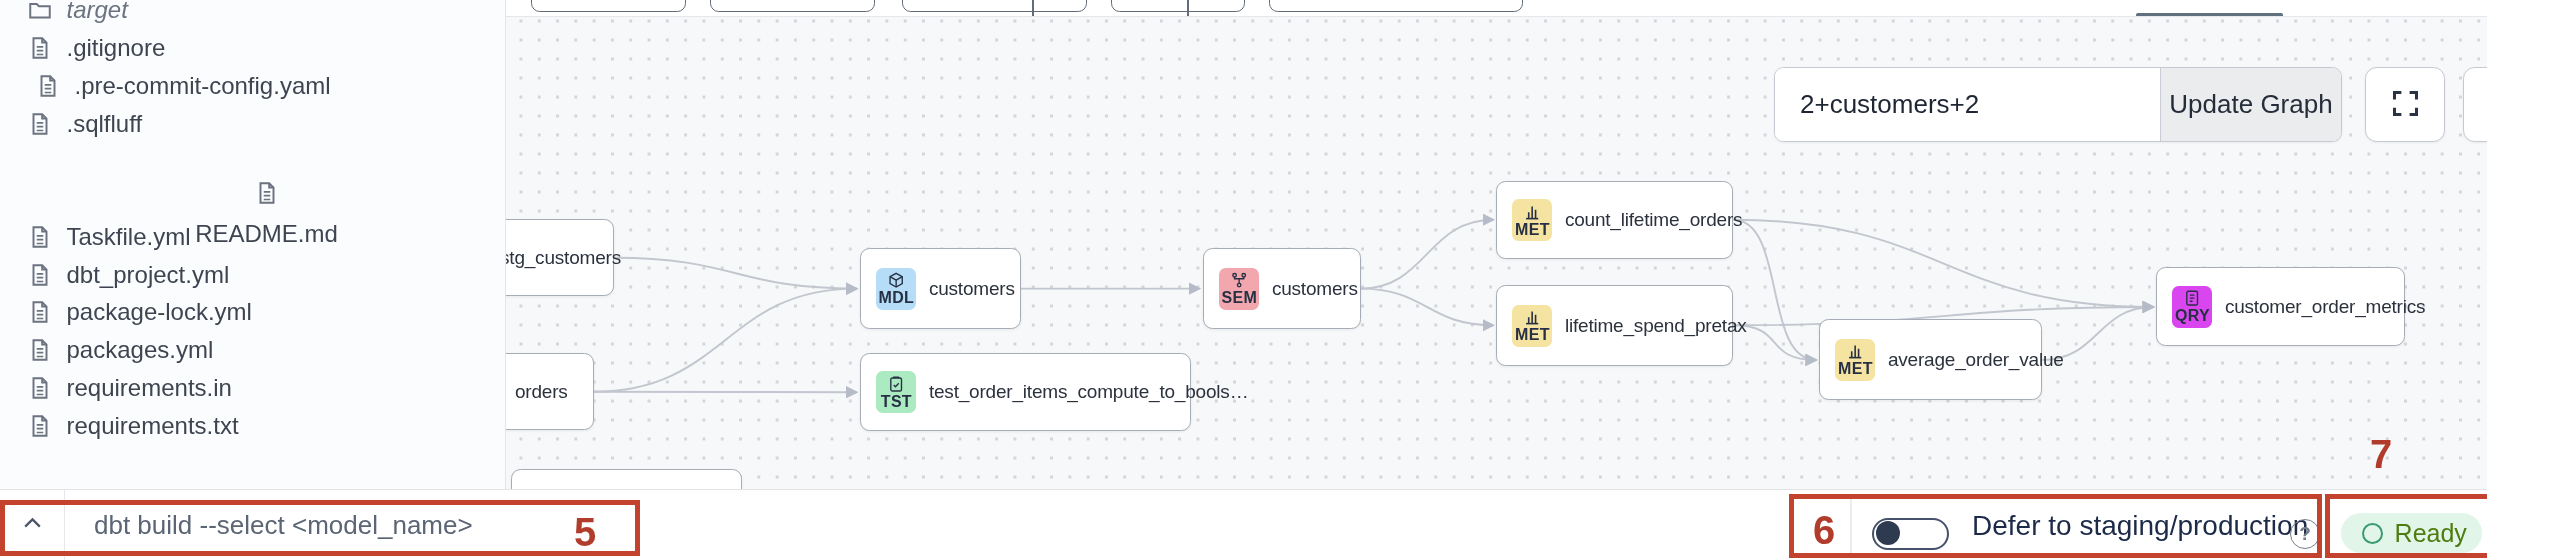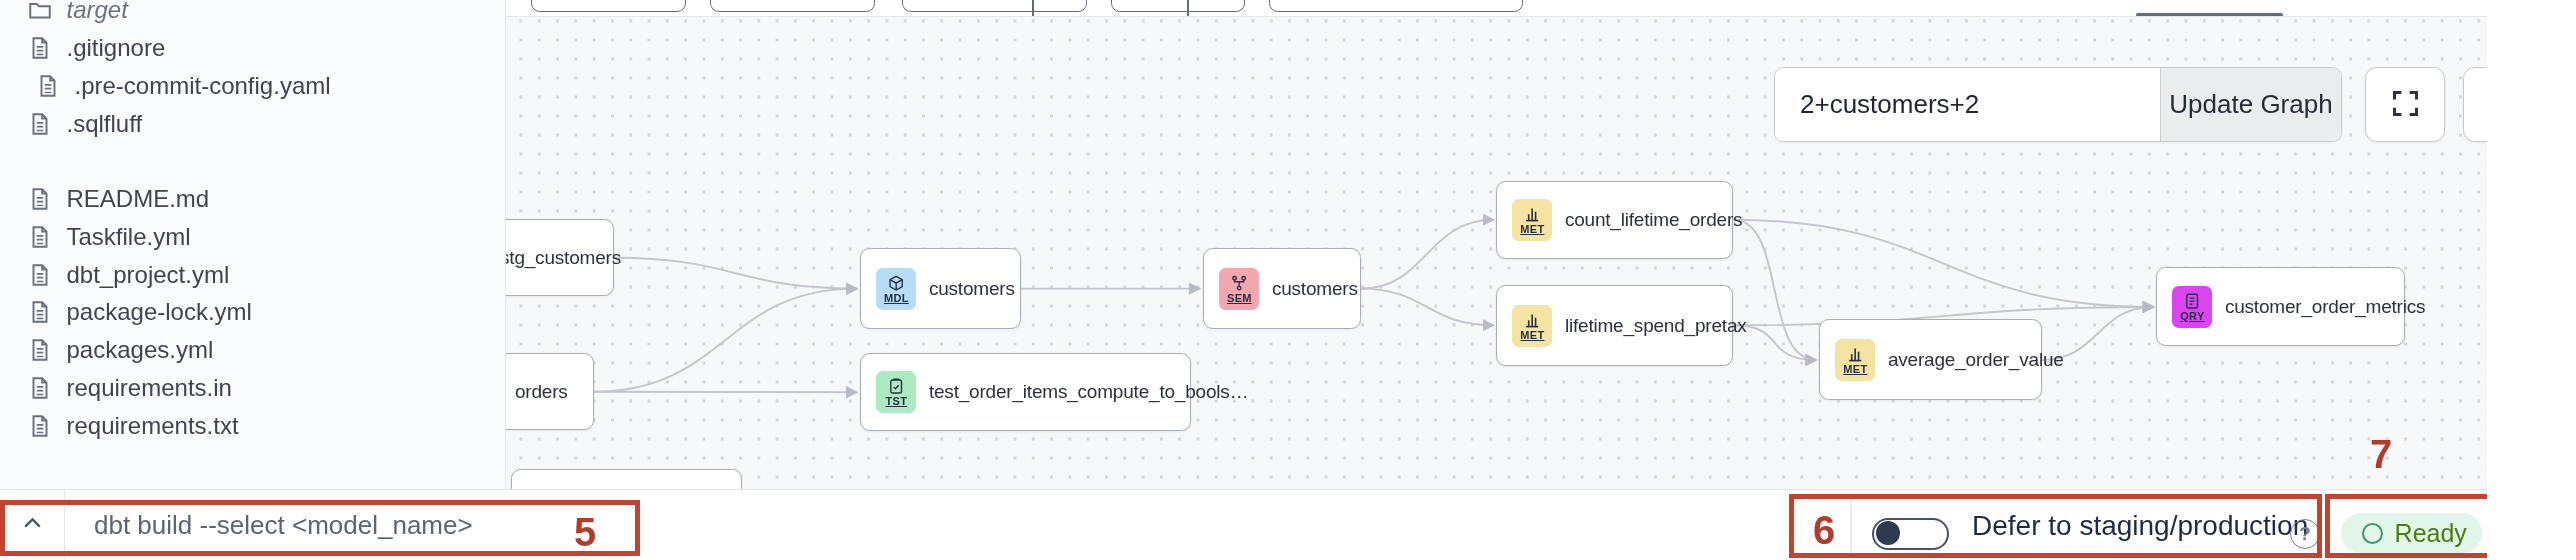--- a/index.html
+++ b/index.html
@@ -28,21 +28,21 @@
     background-size:18.3px 19px; background-position:5.8px 13.5px; }
   #edges { position:absolute; left:0; top:0; width:2070px; height:472px; }
 
   .node { position:absolute; background:#fff; border:1.9px solid #a6adb7; border-radius:9.6px;
     display:flex; align-items:center; padding-left:15.4px; gap:12.5px;
     box-shadow:0 1px 2.9px rgba(20,24,34,.07); cursor:pointer; }
   .node .nlabel { font-size:19px; color:#2b313d; white-space:nowrap; letter-spacing:-0.2px;text-align:right; }
   .badge { width:40px; height:42px; border-radius:6.7px; display:flex; flex-direction:column; align-items:center; justify-content:center; gap:1px; flex:0 0 auto; }
   .badge .bicon { width:18.3px; height:18.3px; color:#273043; }
   .badge .bicon svg { width:100%; height:100%; display:block; }
-  .badge .bcode { font-size:11px; font-weight:700; color:#273043; letter-spacing:0.3px; line-height:1;text-decoration:underline; }
+  .badge .bcode { font-size:16px; font-weight:700; color:#273043; letter-spacing:0.3px; line-height:1; }
 
   
   #graph-controls { position:absolute; left:1268px; top:50px; height:75px; display:flex; align-items:stretch; }
   #selector-group { display:flex; width:568px; height:75px; border:1.9px solid #c6c9d1; border-radius:9.6px; overflow:hidden; background:#fff; box-shadow:0 1px 2.9px rgba(20,24,34,.06); }
   #selector-input { flex:1 1 auto; border:none; outline:none; padding:0 25px; font-size:26px; color:#1f2633; font-family:"Liberation Sans",sans-serif; background:#fff; }
   #update-graph-btn { width:202px; border:none; border-left:1.9px solid #c9ccd4; background:#ebecee; font-size:26px; color:#262d3a; font-family:"Liberation Sans",sans-serif; cursor:pointer; }
   .icon-btn { position:absolute; top:0; width:80px; height:75px; background:#fff; border:1.9px solid #c6c9d1; border-radius:11.6px; display:flex; align-items:center; justify-content:center; color:#2a3342; cursor:pointer; box-shadow:0 1px 2.9px rgba(20,24,34,.06); }
   .icon-btn svg { width:33px; height:33px; }
   #fullscreen-btn { left:591px; }
   #refresh-btn { left:689px; }
@@ -116,21 +116,21 @@
       <div class="file-row" style="top: 105px;">
         <span class="ficon">
           <svg viewBox="0 0 24 24" fill="none" stroke="currentColor" stroke-width="1.8">
             <path d="M6 3h8l4 4v14H6z"></path>
             <path d="M14 3v4h4"></path>
             <path d="M9 11h6M9 14.5h6M9 18h6" stroke-width="1.6"></path>
           </svg>
         </span>
         <span class="fname">.sqlfluff</span>
       </div>
-      <div class="file-row" style="top: 180px;">
+      <div class="file-row" style="top: 180px; flex-direction: column;">
         <span class="ficon">
           <svg viewBox="0 0 24 24" fill="none" stroke="currentColor" stroke-width="1.8">
             <path d="M6 3h8l4 4v14H6z"></path>
             <path d="M14 3v4h4"></path>
             <path d="M9 11h6M9 14.5h6M9 18h6" stroke-width="1.6"></path>
           </svg>
         </span>
         <span class="fname">README.md</span>
       </div>
       <div class="file-row" style="top: 218px;">

